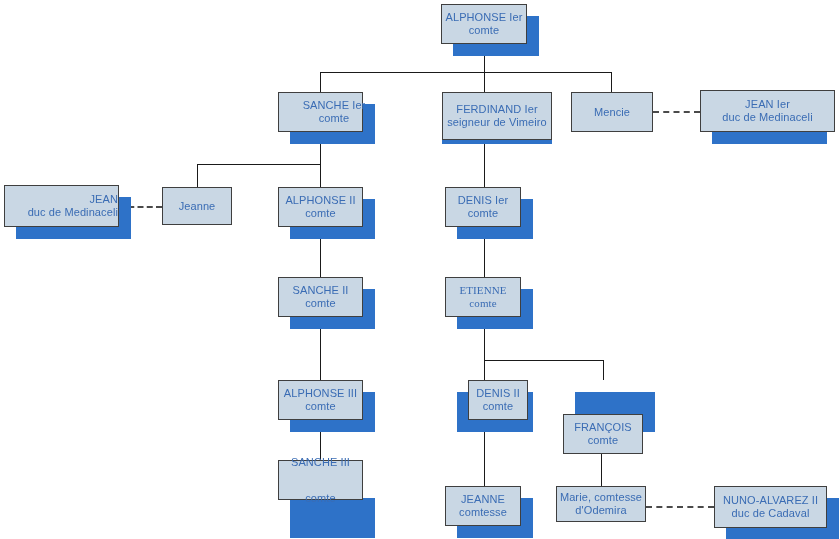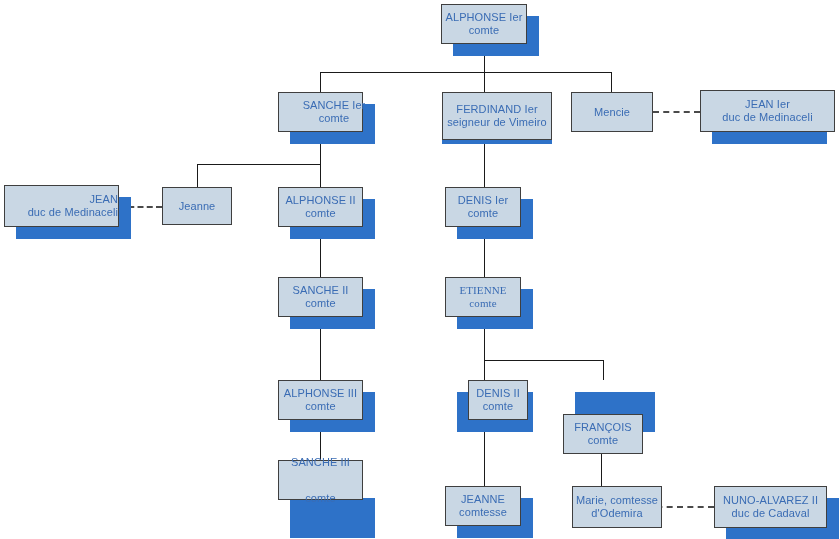--- a/index.html
+++ b/index.html
@@ -151,21 +151,21 @@
       <span class="l2">comte</span>
     </div>
     <div class="node" style="left: 278px; top: 460px; width: 85px; height: 40px; gap: 23px;">
       <span class="l1">SANCHE III</span>
       <span class="l2">comte</span>
     </div>
     <div class="node" style="left: 445px; top: 486px; width: 76px; height: 40px;">
       <span class="l1">JEANNE</span>
       <span class="l2">comtesse</span>
     </div>
-    <div class="node" style="left: 572px; top: 486px; width: 90px; height: 42px;">
+    <div class="node" style="left: 556px; top: 486px; width: 90px; height: 36px;">
       <span class="l1">Marie, comtesse</span>
       <span class="l2">d'Odemira</span>
     </div>
     <div class="node" style="left: 714px; top: 486px; width: 113px; height: 42px;">
       <span class="l1">NUNO-ALVAREZ II</span>
       <span class="l2">duc de Cadaval</span>
     </div>
   </div>
 
 </body></html>

